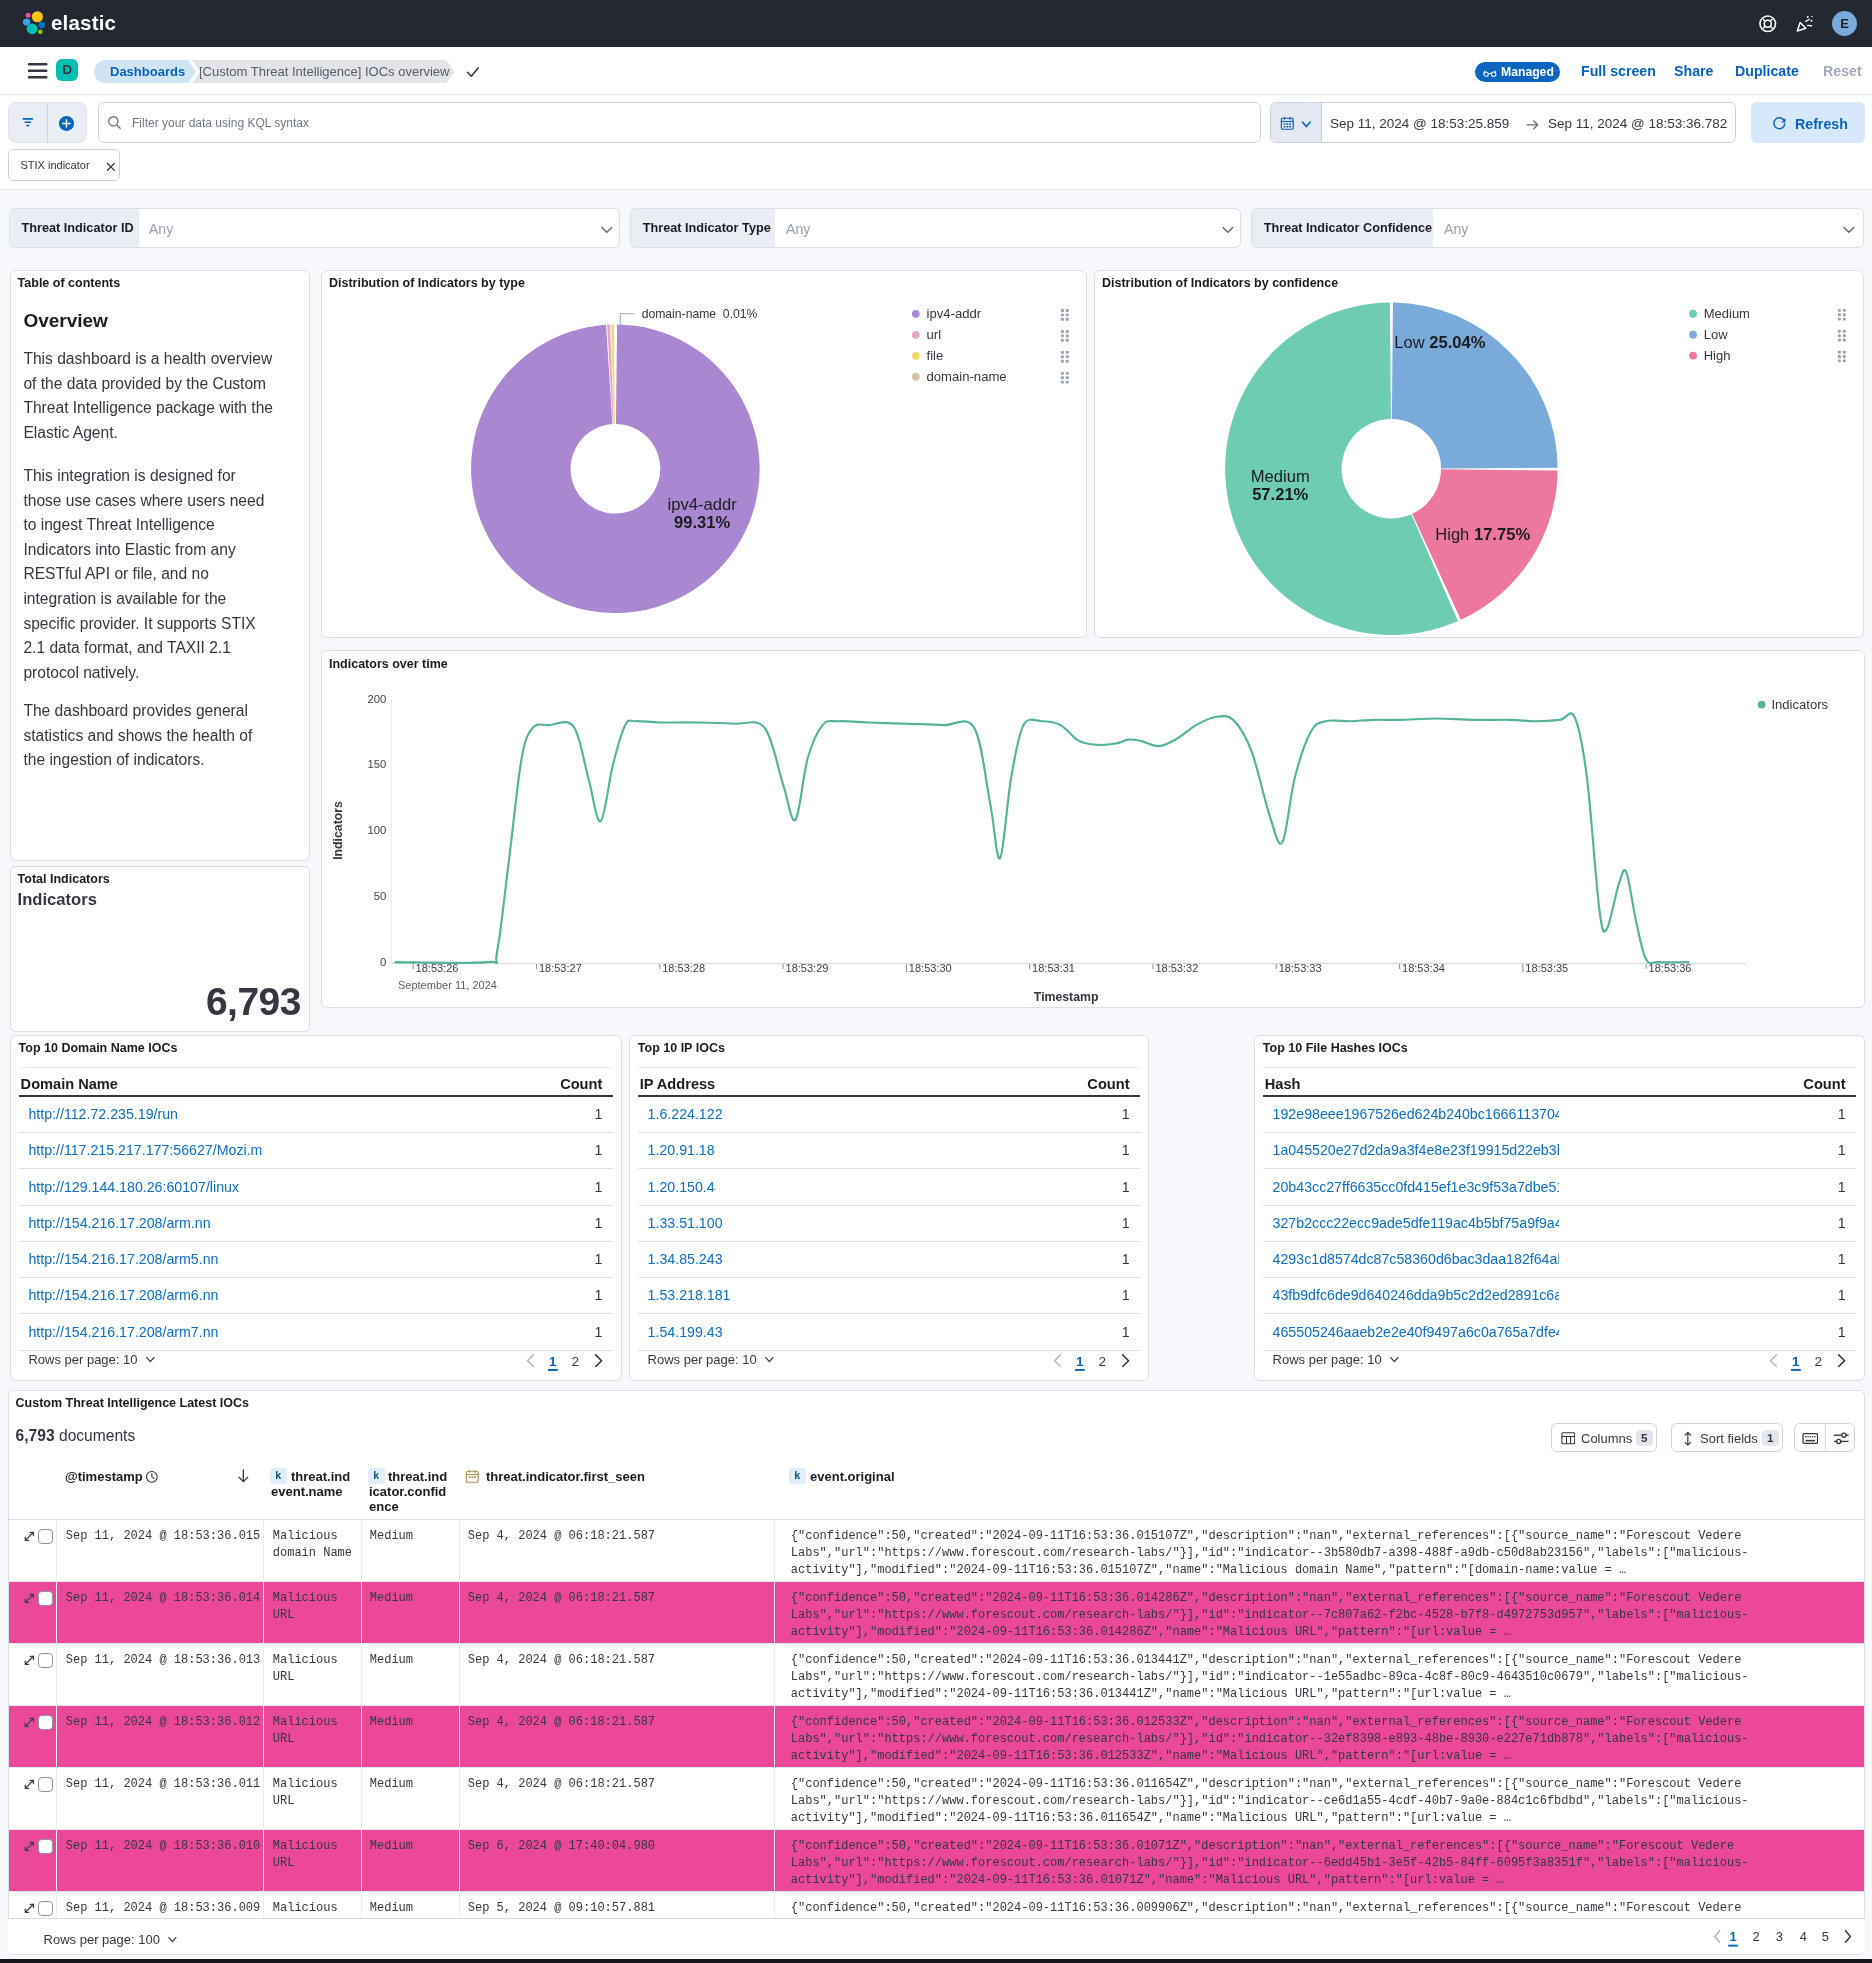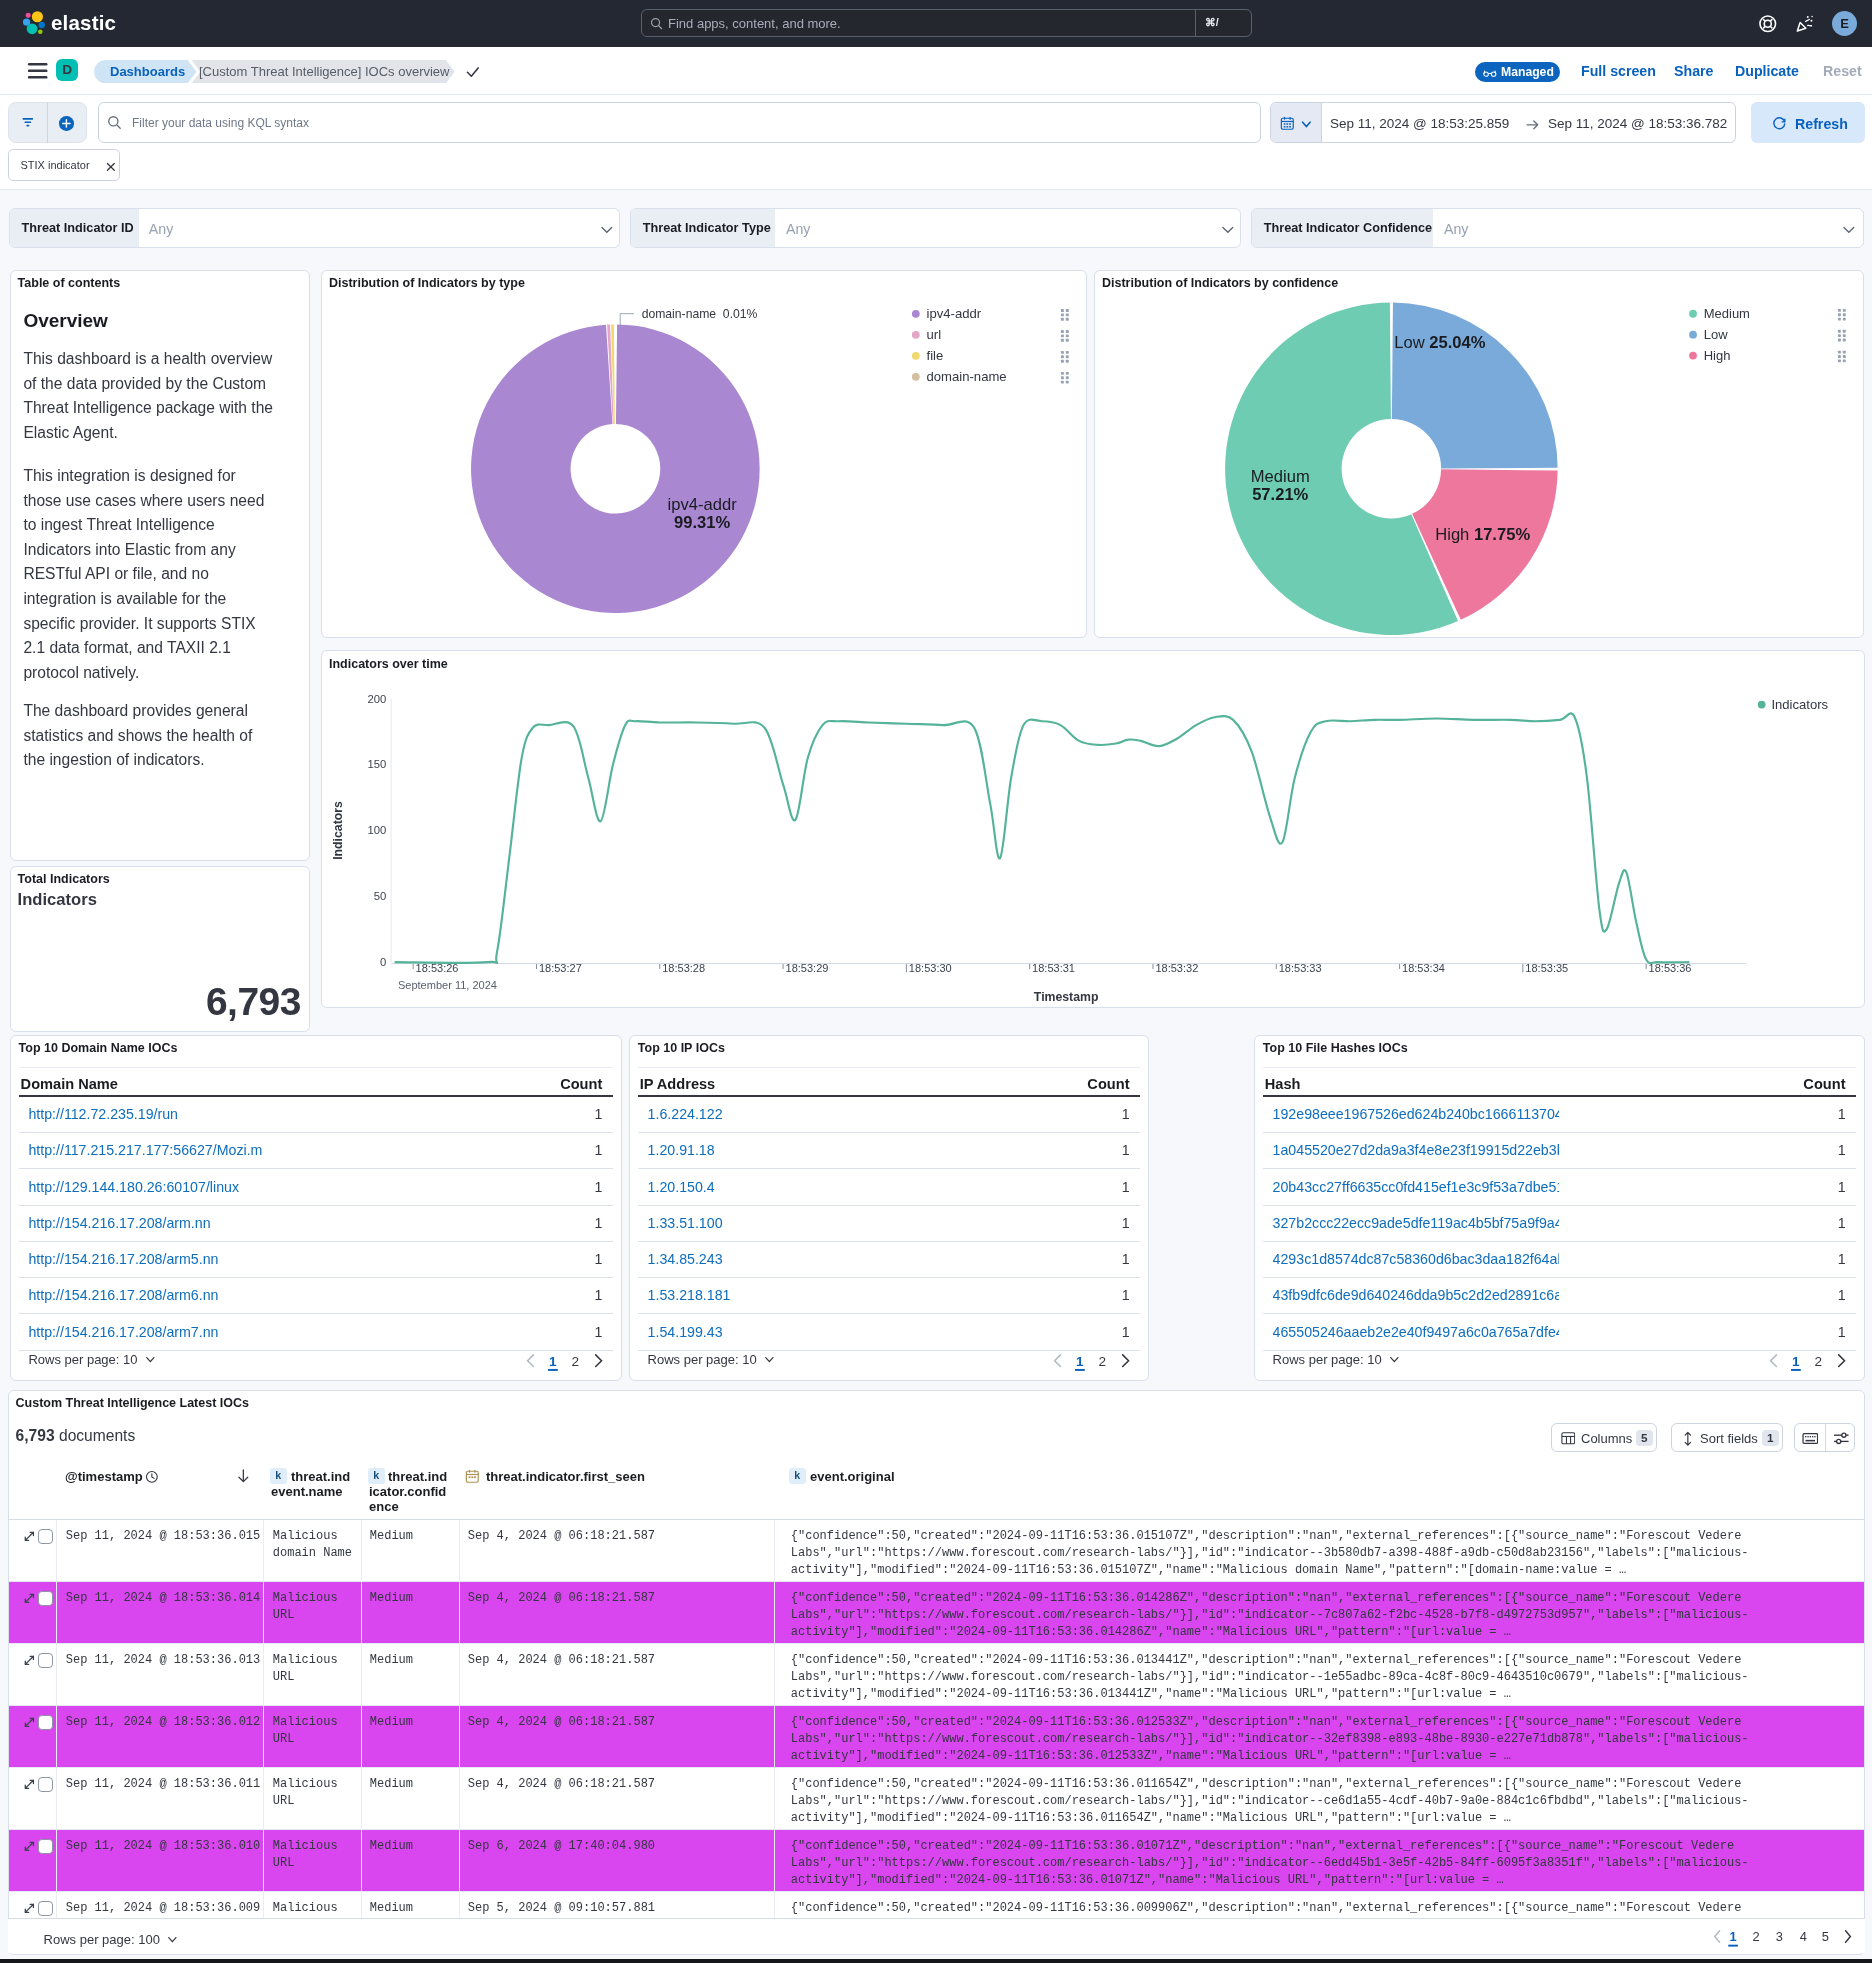--- a/index.html
+++ b/index.html
@@ -17,29 +17,20 @@
   <svg width="27" height="29" style="left:20.5px;top:8.8px;" viewBox="0 0 28 30">
     <circle cx="7.5" cy="6.5" r="2.6" fill="#f04e98"></circle>
     <circle cx="17" cy="8" r="5.8" fill="#fec514"></circle>
     <circle cx="5.8" cy="13.5" r="3.8" fill="#36a2ef"></circle>
     <circle cx="21.5" cy="16.5" r="3.3" fill="#0077cc"></circle>
     <circle cx="11.5" cy="20.5" r="5.6" fill="#00bfb3"></circle>
     <circle cx="20" cy="23.5" r="2.4" fill="#93c90e"></circle>
   </svg>
   <div class="abs" style="left:51px;top:10.7px;color:#fff;font-size:20.5px;font-weight:bold;letter-spacing:0.2px;">elastic</div>
 
-  <div class="abs" style="left:641px;top:8.8px;width:611px;height:28px;background:#25272f;border:1px solid #5a606c;border-radius:5.9px;">
-    <svg width="13.7" height="13.7" style="left:7.8px;top:6.8px;" viewBox="0 0 16 16">
-        <circle cx="6.5" cy="6.5" r="4.7" fill="none" stroke="#9ba1ad" stroke-width="1.4"></circle>
-        <line x1="10.2" y1="10.2" x2="14" y2="14" stroke="#9ba1ad" stroke-width="1.4"></line>
-      </svg>
-    <div class="abs" style="left:26px;top:5.9px;font-size:13px;color:#a7adb8;">Find apps, content, and more.</div>
-    <div class="abs" style="left:553px;top:0;width:1px;height:26px;background:#5a606c;"></div>
-    <div class="abs" style="left:563px;top:5.9px;width:39px;color:#e8eaee;font-size:10.7px;font-weight:bold;">⌘/</div>
-  </div>
 
   <svg width="19.5" height="19.5" style="left:1758px;top:13.7px;" viewBox="0 0 16 16">
     <circle cx="8" cy="8" r="6.4" fill="none" stroke="#fff" stroke-width="1.3"></circle>
     <circle cx="8" cy="8" r="2.9" fill="none" stroke="#fff" stroke-width="1.3"></circle>
     <line x1="4.2" y1="4.2" x2="5.9" y2="5.9" stroke="#fff" stroke-width="1.2"></line>
     <line x1="11.8" y1="4.2" x2="10.1" y2="5.9" stroke="#fff" stroke-width="1.2"></line>
     <line x1="4.2" y1="11.8" x2="5.9" y2="10.1" stroke="#fff" stroke-width="1.2"></line>
     <line x1="11.8" y1="11.8" x2="10.1" y2="10.1" stroke="#fff" stroke-width="1.2"></line>
   </svg>
   <svg width="19.5" height="19.5" style="left:1795px;top:13.7px;" viewBox="0 0 16 16">
@@ -463,21 +454,21 @@
       <text x="40" y="17" font-size="14" font-weight="bold" fill="#0961be" text-anchor="middle">1</text>
       <rect x="35" y="20.5" width="10" height="2" fill="#0961be"></rect>
       <text x="63" y="17" font-size="14" fill="#343741" text-anchor="middle">2</text>
       <path d="M84 6l6 6-6 6" fill="none" stroke="#343741" stroke-width="1.6" stroke-linecap="round"></path>
     </svg>
 </div>
 
 <style>
 .mono { font-family:"Liberation Mono", monospace; font-size:12px; line-height:17px; color:#343741; }
 .dg-row { position:absolute; left:8.8px; width:1855px; height:62px; border-bottom:1px solid #e4e8ef; }
-.dg-row.z { background:#d946ef; }
+.dg-row.z { background:#ec4899; }
 .dg-cell { position:absolute; top:7.8px; white-space:pre; }
 .colsep { position:absolute; width:1px; background:#e9edf2; top:0; height:62px; }
 .hbadge { position:absolute; top:-2px; width:16.6px; height:15.6px; background:#dfeefa; border-radius:2.9px; color:#18507a; font-size:10.7px; font-weight:bold; text-align:center; line-height:15.6px; }
 .btn { position:absolute; top:1423px; height:29px; background:#fff; border:1px solid #cdd3df; border-radius:5.9px; }
 </style>
 <div class="panel" style="left:7.8px;top:1390px;width:1857px;height:565px;"></div>
 <div class="ptitle" style="left:15.6px;top:1396px;">Custom Threat Intelligence Latest IOCs</div>
 <div class="abs" style="left:15.6px;top:1427px;font-size:15.6px;color:#343741;"><b>6,793</b> documents</div>
 
 <div class="btn" style="left:1551px;width:106px;">

